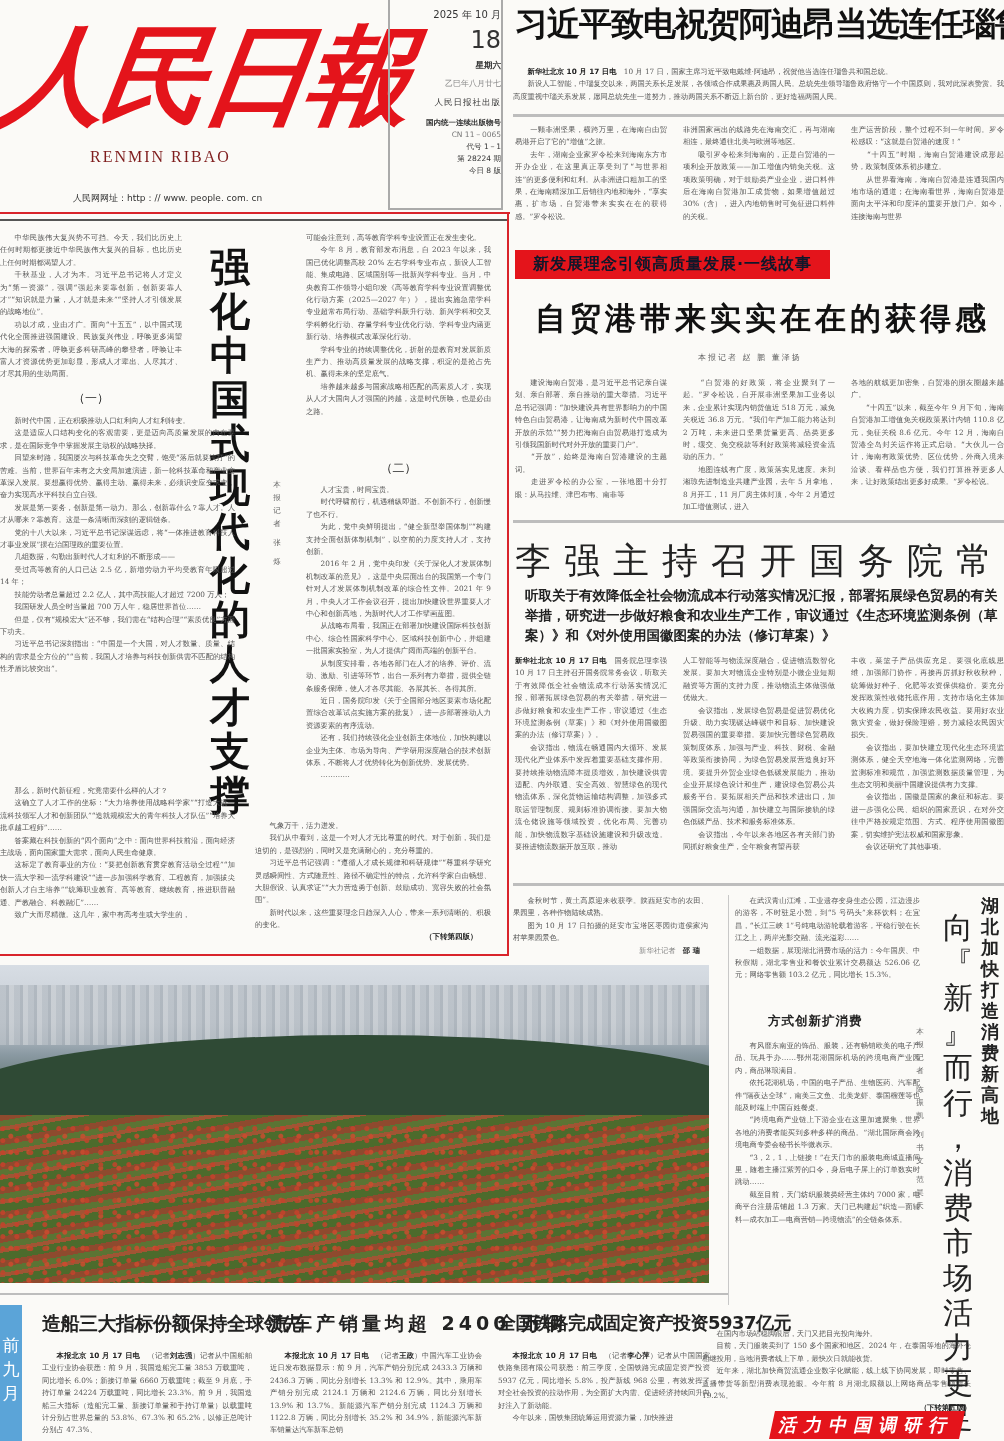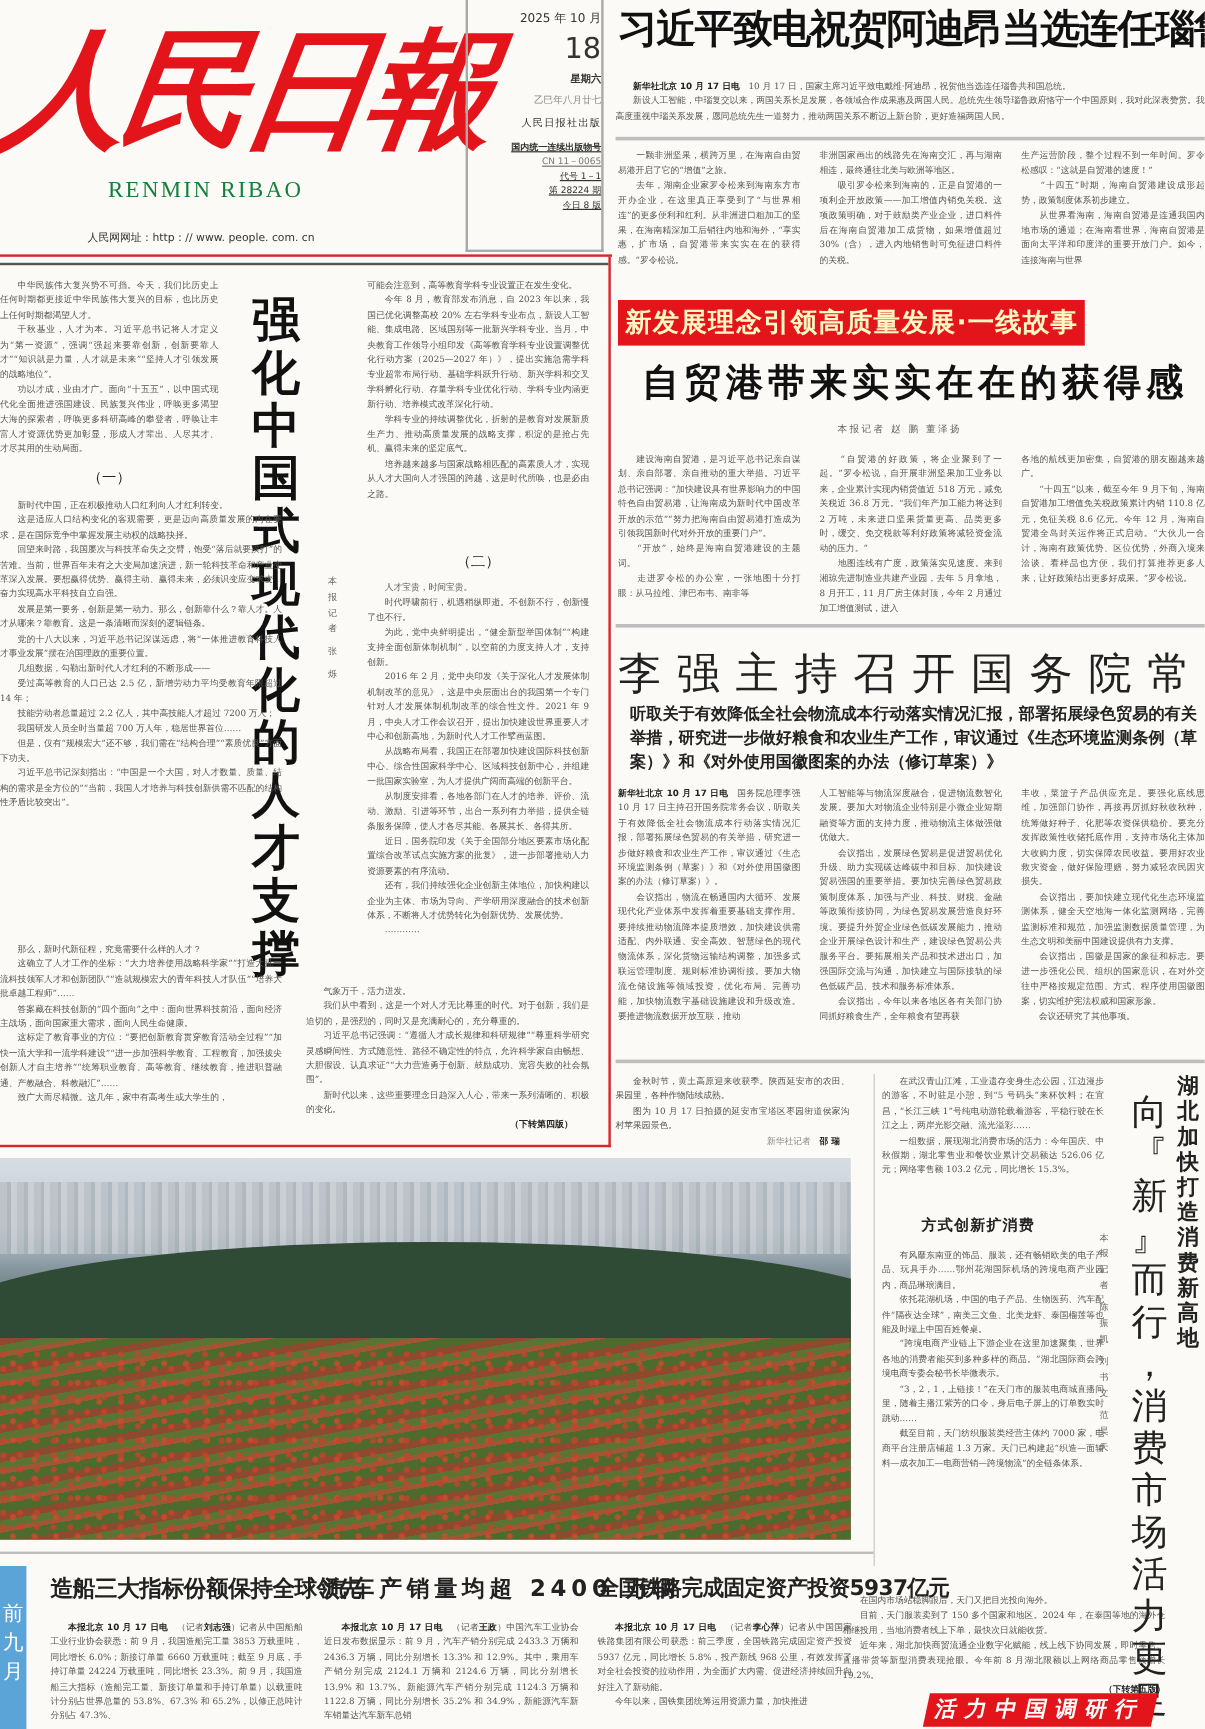--- a/index.html
+++ b/index.html
@@ -6,39 +6,39 @@
   html, body { width: 1004px; height: 1441px; background: #fbfaf7; overflow: hidden; }
   body { position: relative; font-family: "DejaVu Serif", serif; color: #333; }
   .abs { position: absolute; }
   .body-text { font-family: "DejaVu Serif", serif; font-size: 7.3px; line-height: 12.4px; color: #555; text-align: justify; }
   .body-text p { text-indent: 2em; }
   .body-text b { color: #222; font-family: "DejaVu Sans", sans-serif; }
   .sans { font-family: "DejaVu Sans", sans-serif; }
   .hr-grey { position: absolute; height: 3px; background: #bdbdbd; }
   
   .masthead-logo { left: 0; top: 0; width: 385px; height: 150px; color: #e4141b; font-family: "DejaVu Serif", serif; font-weight: bold; font-style: italic; font-size: 108px; letter-spacing: -6px; line-height: 150px; transform: skewX(-8deg); white-space: nowrap; }
-  .masthead-pinyin { left: 90px; top: 148px; color: #15803d; font-family: "Liberation Serif", serif; font-size: 19px; letter-spacing: 2px; }
+  .masthead-pinyin { left: 90px; top: 148px; color: #7f1d1d; font-family: "Liberation Serif", serif; font-size: 16px; letter-spacing: 2px; }
   .masthead-url { left: 73px; top: 192px; font-family: "DejaVu Sans", sans-serif; font-size: 9px; color: #333; text-align: center; }
   .datebox { left: 388px; top: 0; width: 115px; height: 210px; border: 2px solid #aaa; border-top: none; text-align: right; font-family: "DejaVu Sans", sans-serif; color: #333; }
   .datebox .ym { font-size: 10px; margin-top: 8px; }
   .datebox .day { font-size: 24px; margin-top: 4px; }
   .datebox .wk { font-size: 8.5px; margin-top: 6px; font-weight: bold; }
   .datebox .lunar { font-size: 8px; margin-top: 6px; color: #888; }
   .datebox .pub { font-size: 8.5px; margin-top: 8px; letter-spacing: 1px; }
-  .datebox .sm { font-size: 7.5px; line-height: 12px; text-decoration: underline; }
+  .datebox .sm { font-size: 7.5px; line-height: 12px; }
   .red-line { position: absolute; left: 0; top: 212px; width: 510px; height: 2px; background: #d9242b; }
   
   .top-headline { left: 515px; top: 2px; font-family: "DejaVu Sans", sans-serif; font-weight: bold; font-size: 33px; color: #111; white-space: nowrap; letter-spacing: -1px; }
   
   .comment-frame { left: 0; top: 214px; width: 509px; height: 742px; border-right: 2px solid #d9242b; border-bottom: 2px solid #d9242b; }
   .vert-title { left: 205px; top: 245px; width: 50px; font-family: "DejaVu Sans", sans-serif; font-weight: bold; font-size: 40px; line-height: 44px; color: #111; text-align: center; }
   .byline-vert { font-family: "DejaVu Serif", serif; font-size: 7.5px; color: #666; width: 10px; line-height: 13px; text-align: center; }
   .section-mark { font-family: "DejaVu Serif", serif; font-size: 12px; color: #222; text-align: center; }
   
-  .red-label { left: 515px; top: 250px; background: #e4141b; color: #fef9c3; font-family: "DejaVu Sans", sans-serif; font-weight: bold; font-size: 22px; padding: 4px 6px; letter-spacing: 1px; }
+  .red-label { left: 515px; top: 250px; background: #e4141b; color: #0f172a; font-family: "DejaVu Sans", sans-serif; font-weight: bold; font-size: 16px; padding: 4px 18px; letter-spacing: 1px; }
   .ft-title { left: 535px; top: 298px; font-family: "DejaVu Sans", sans-serif; font-weight: bold; font-size: 31px; letter-spacing: 4px; color: #111; white-space: nowrap; }
   .ft-byline { left: 698px; top: 352px; font-size: 8px; color: #666; letter-spacing: 2px; }
   
   .sc-title { left: 515px; top: 537px; font-family: "DejaVu Serif", serif; font-size: 36px; letter-spacing: 13px; color: #222; white-space: nowrap; }
   .sc-sub { left: 525px; top: 585px; width: 480px; font-family: "DejaVu Sans", sans-serif; font-weight: bold; font-size: 13.5px; line-height: 20px; color: #222; }
   
   .photo { left: 0; top: 965px; width: 709px; height: 318px; overflow: hidden; background: linear-gradient(180deg, #d7dde4 0%, #c6ccd3 18%, #8b9aa3 28%, #5c6f6a 40%, #37513c 55%, #3e5d34 70%, #4d6b32 100%); }
   .photo .city { position: absolute; left: 0; top: 20px; width: 709px; height: 60px; background: repeating-linear-gradient(90deg, #b8bfc6 0 6px, #a9b1b9 6px 9px, #c9ced3 9px 14px); opacity: .8; }
   .photo .hill1 { position: absolute; left: -40px; top: 70px; width: 800px; height: 120px; border-radius: 50%; background: #2f4a35; }
   .photo .field { position: absolute; left: 0; top: 150px; width: 709px; height: 170px; background: repeating-linear-gradient(170deg, #8e4a2e 0 6px, #5b7434 6px 12px, #a05534 12px 16px, #4c6b2c 16px 24px); }

